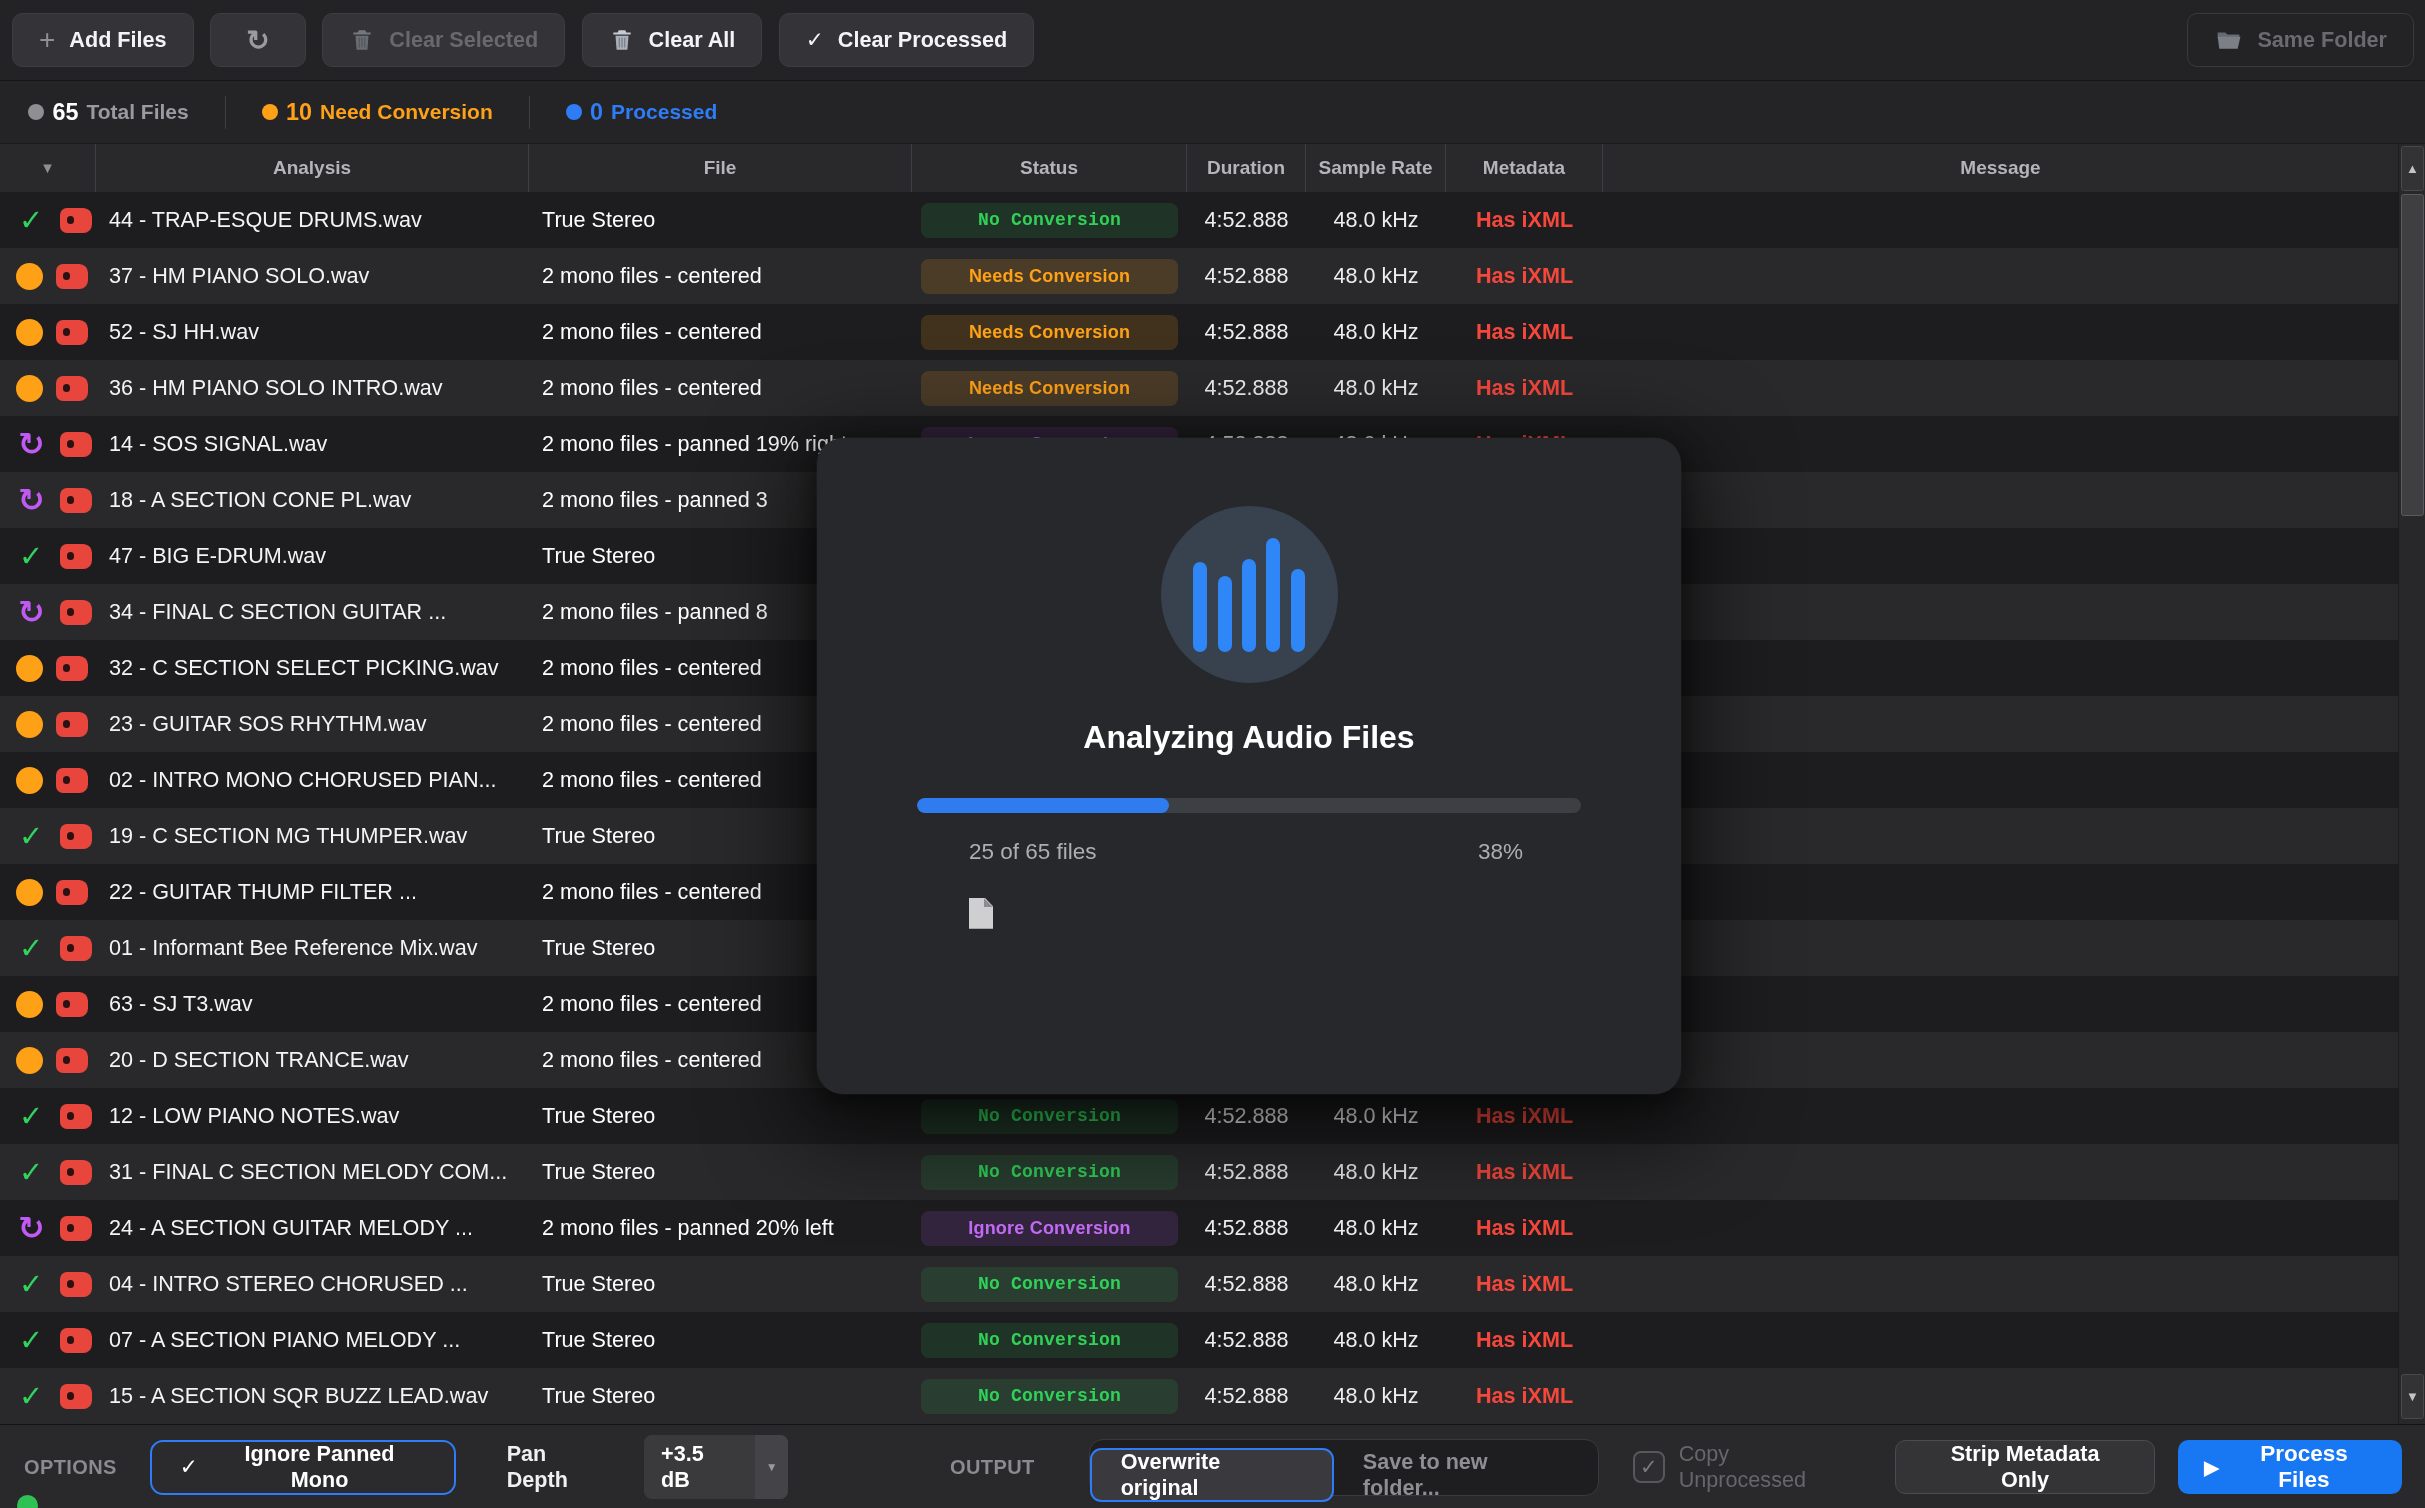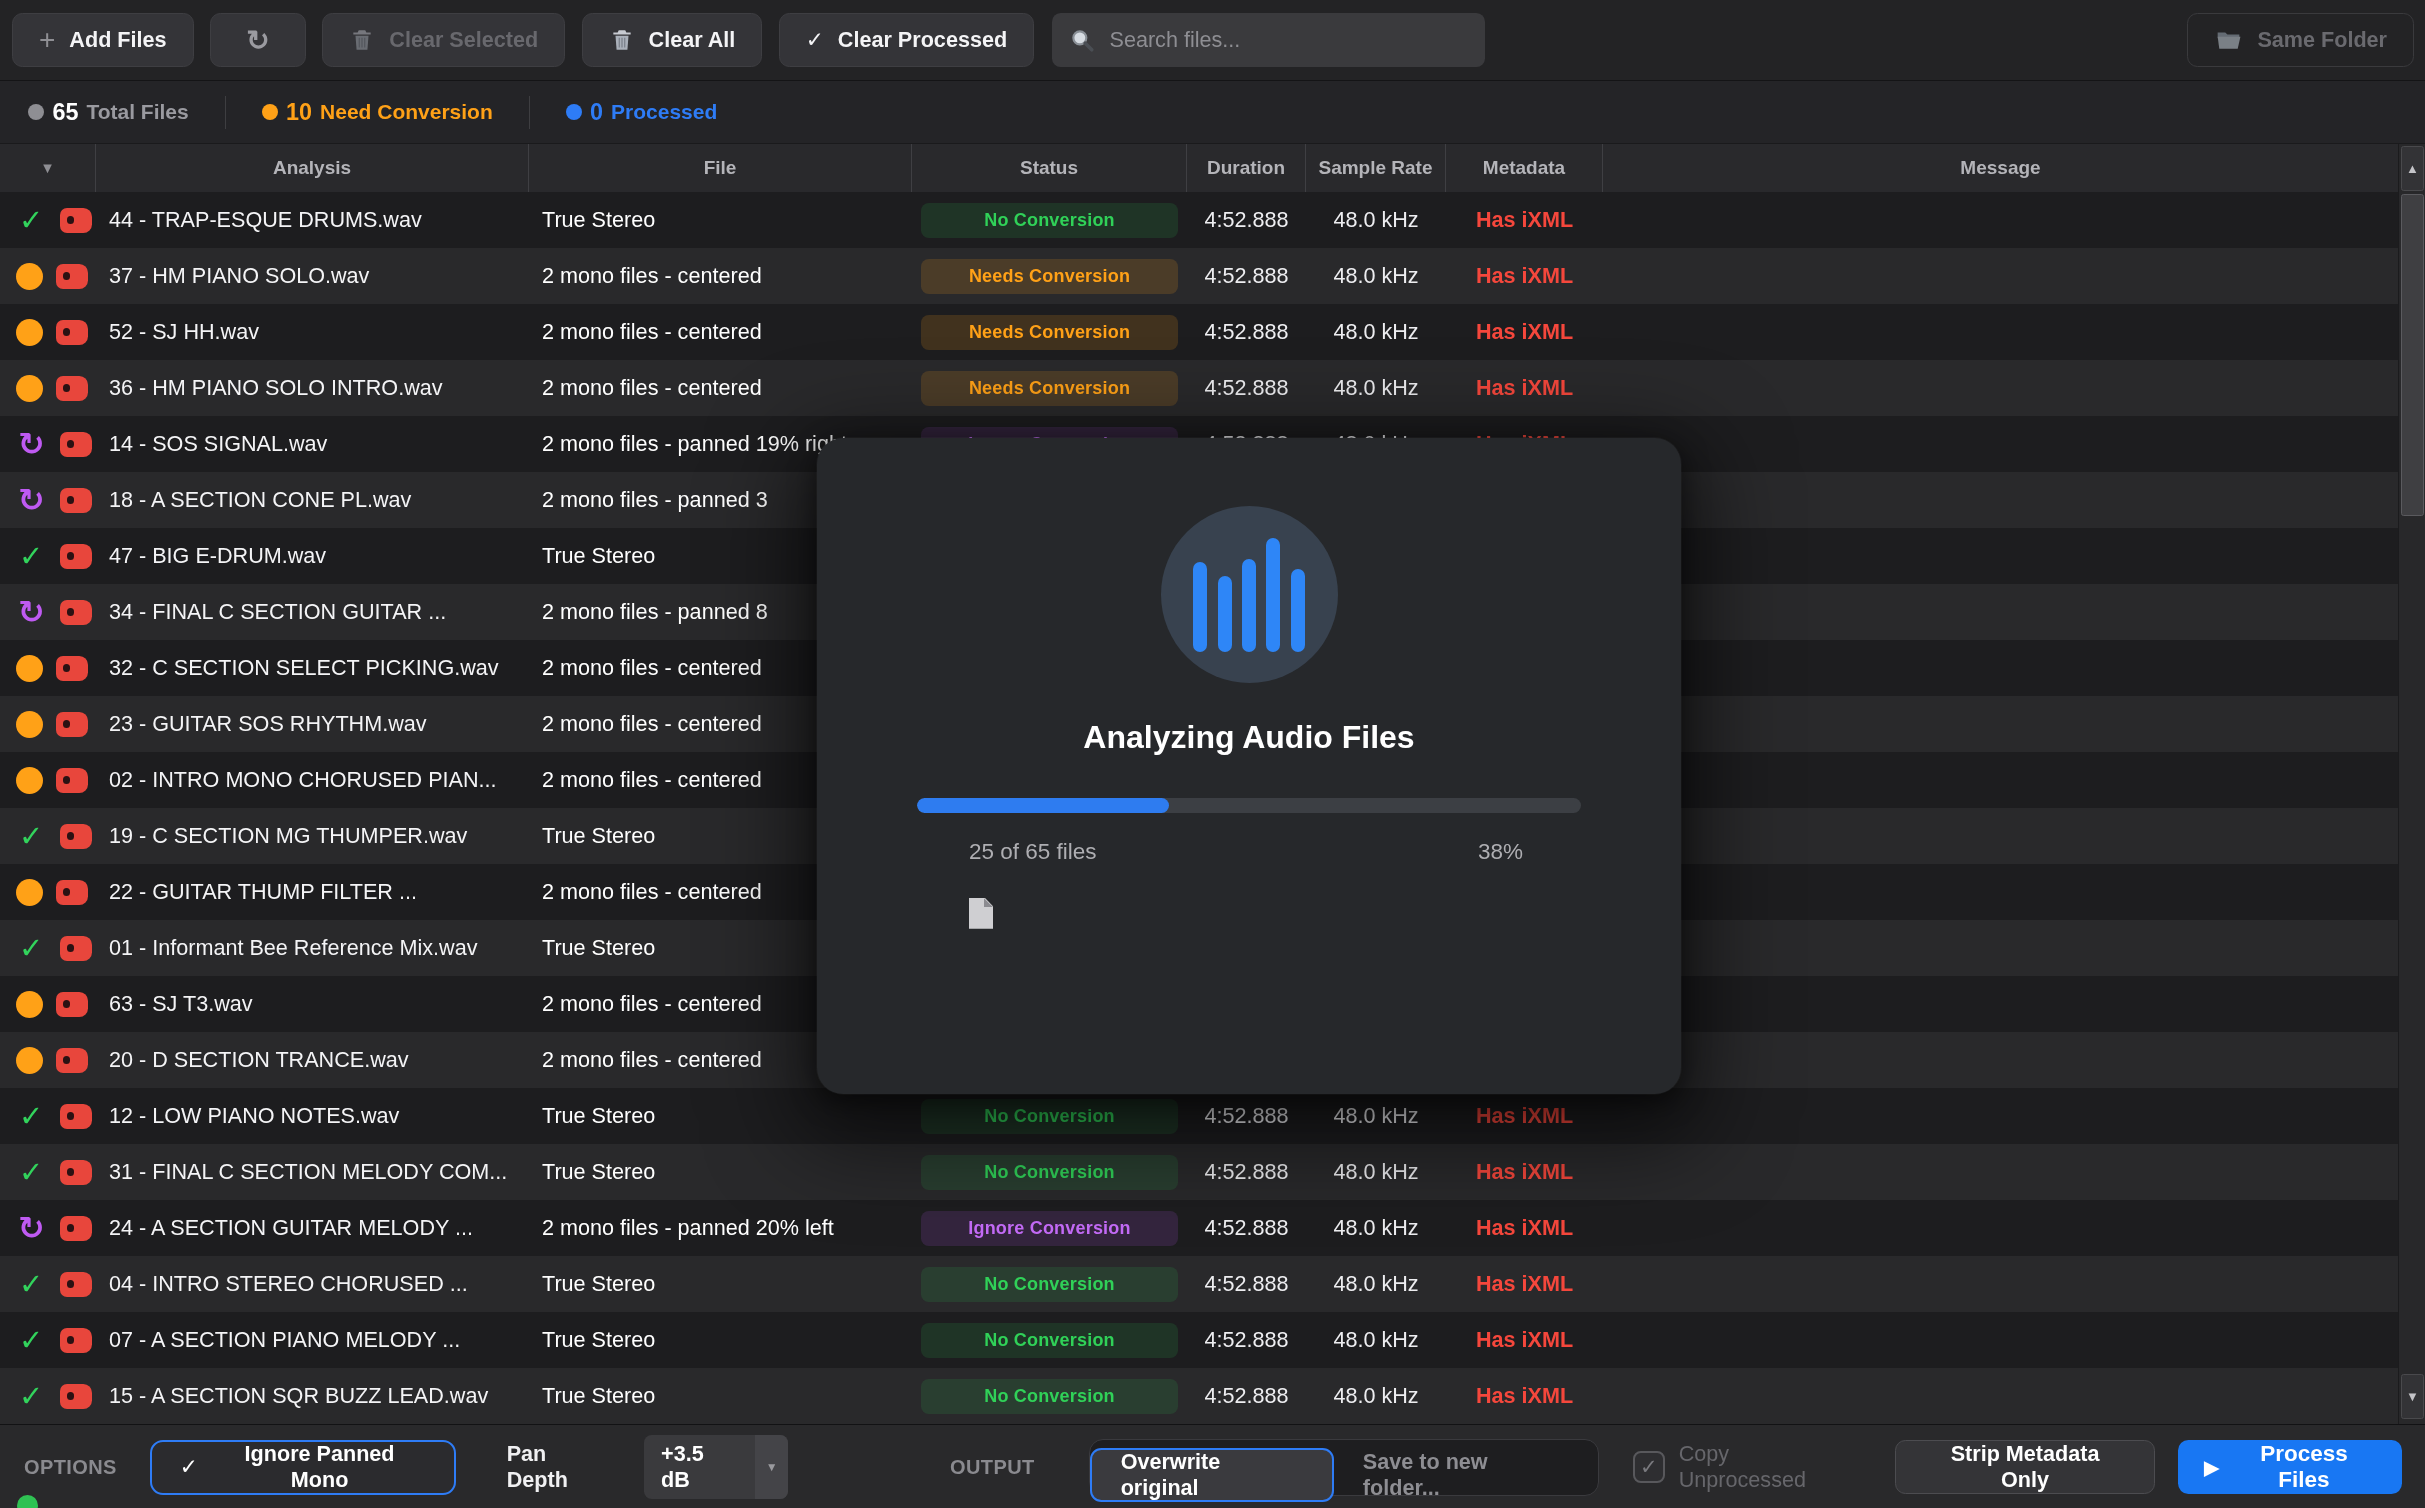--- a/index.html
+++ b/index.html
@@ -83,21 +83,21 @@
     width:7.8px; height:7.8px; border-radius:50%; background:#2b1113;
   }
   .cell.file { padding-left:13px; color:#f4f4f6; font-size:21.6px; }
   .cell.analysis { padding-left:13px; color:#ffffff; font-size:21.6px; }
   .cell.status { display:flex; justify-content:center; padding:0 8.7px; }
   .badge {
     width:100%; height:35px; border-radius:7.8px;
     display:flex; align-items:center; justify-content:center;
     font-size:18px; font-weight:700; letter-spacing:0.2px;
   }
-  .badge.ok     { color:#30d158; background:rgba(48,209,88,.13); }
+  .badge.ok     { color:#30d158; background:rgba(48,209,88,.13);font-family:Liberation Mono, monospace; }
   .badge.needs  { color:#ffa117; background:rgba(255,161,23,.16); }
   .badge.ignore { color:#c46bf7; background:rgba(191,90,242,.15); }
   .cell.num { text-align:center; color:#ededf0; font-size:21.6px; font-weight:500; }
   .cell.meta { text-align:center; }
   .ixml { color:#f5473c; font-size:21.6px; font-weight:700; }
   
   .scrollbar {
     position:absolute; top:144px; right:0; width:28px; height:1280px;
     background:#28282a; border-left:0.9px solid #1b1b1d;
   }
@@ -223,29 +223,20 @@
             <path fill="#aab0ba" d="M6 8h12l-1 13H7L6 8z"></path>
             <path stroke="#7c828c" stroke-width="1.2" fill="none" d="M9.5 10v9M12 10v9M14.5 10v9"></path>
           </svg>
       </span>
       <span>Clear All</span>
     </button>
     <button class="tb-btn">
       <span style="font-weight:400;">✓</span>
       <span>Clear Processed</span>
     </button>
-    <div class="searchbox">
-      <span>
-        <svg viewBox="0 0 24 24" width="26" height="26">
-            <circle cx="10" cy="10" r="6" fill="#d7dce2" stroke="#8a9097" stroke-width="2"></circle>
-            <line x1="15" y1="15" x2="21" y2="21" stroke="#4a4e54" stroke-width="3.4" stroke-linecap="round"></line>
-          </svg>
-      </span>
-      <input type="text" placeholder="Search files..." style="">
-    </div>
     <button class="tb-btn same-folder">
       <span style="opacity:.55;">
         <svg viewBox="0 0 24 24" width="29" height="26">
             <path fill="#9aa7b4" d="M2 5h7l2 2h11v3H2z"></path>
             <path fill="#c2ccd6" d="M2 9h21l-2.5 11H3.5z"></path>
           </svg>
       </span>
       <span>Same Folder</span>
     </button>
   </div>

